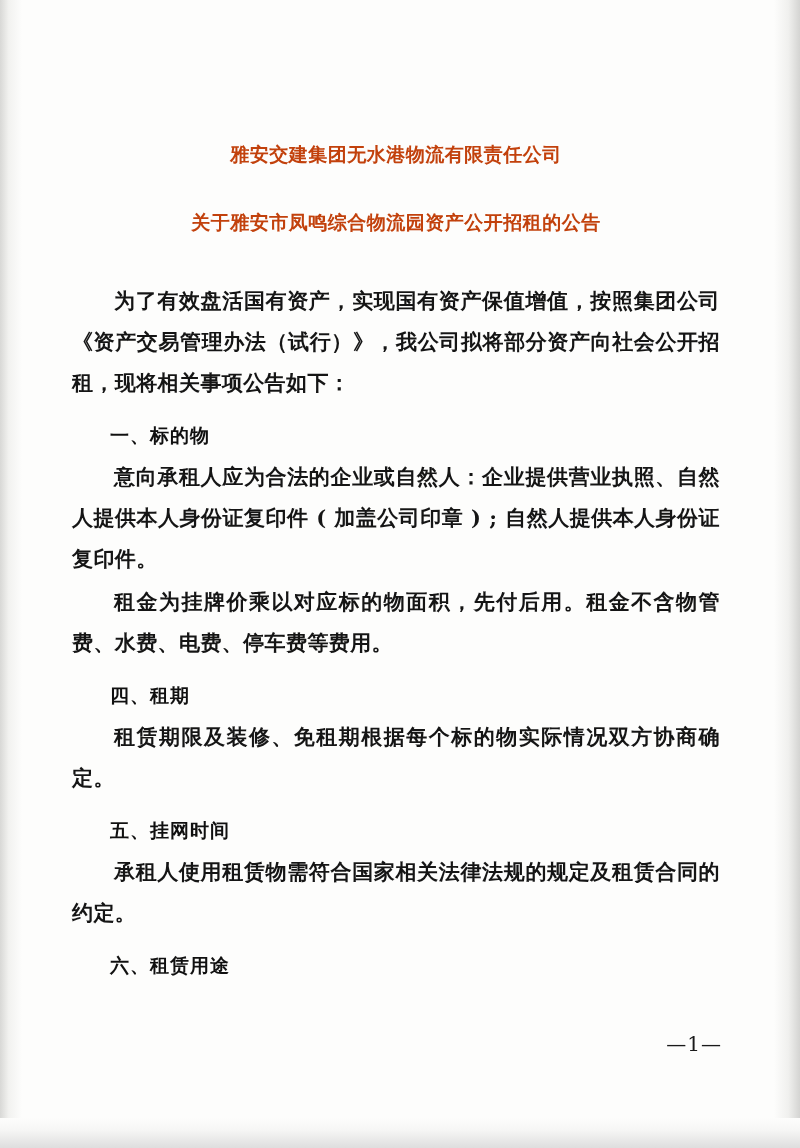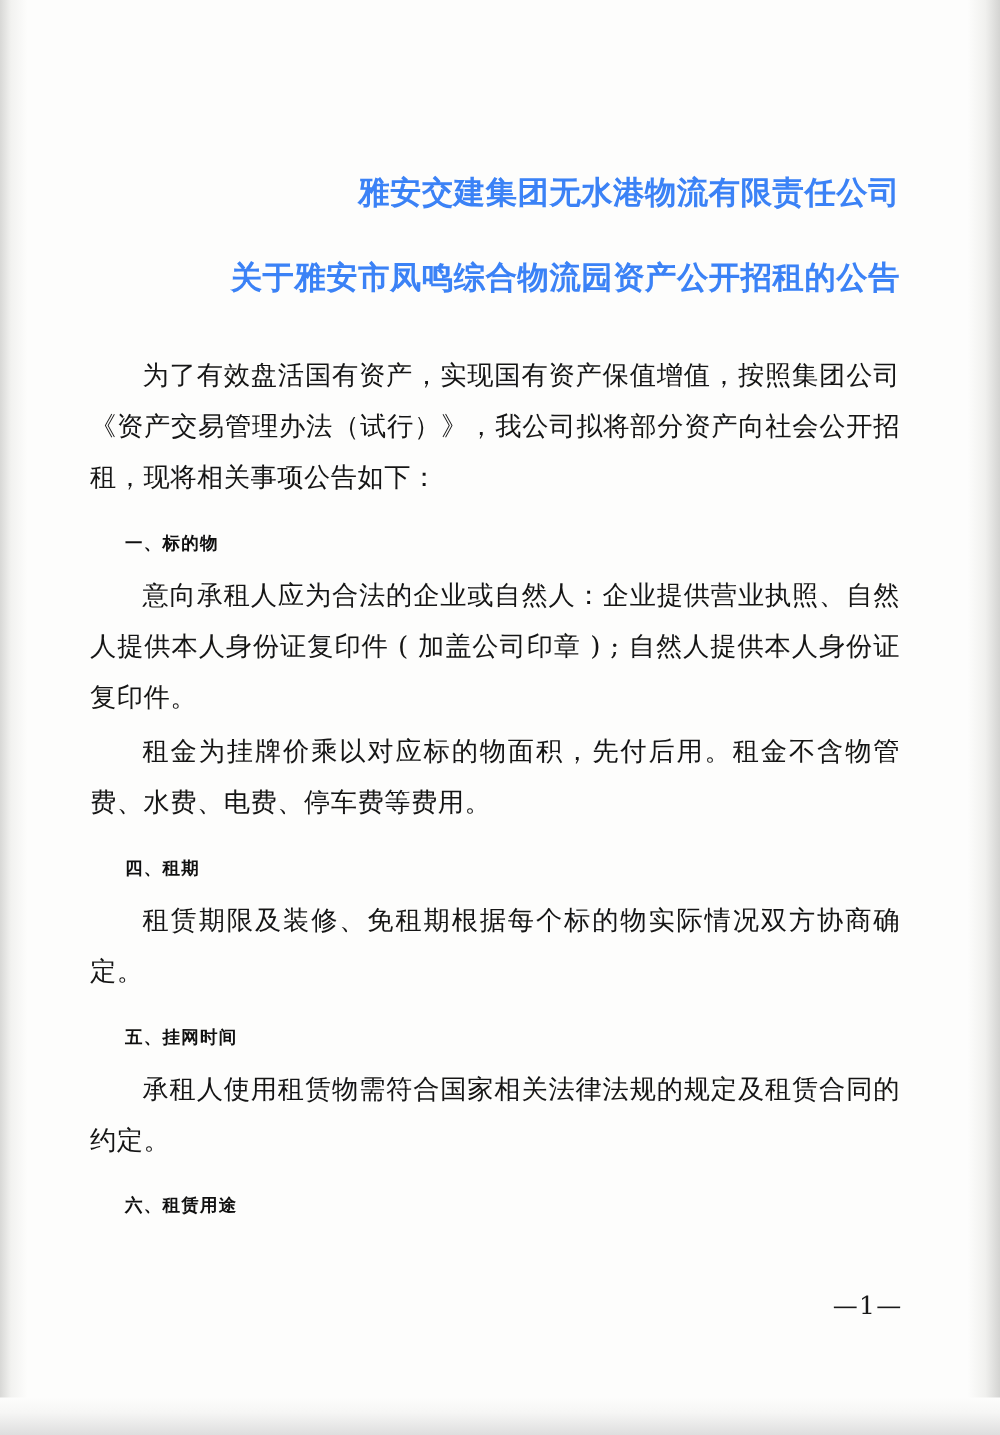--- a/index.html
+++ b/index.html
@@ -45,48 +45,49 @@
     background: linear-gradient(to top, #dedede 0%, #f6f6f5 60%, #fdfdfc 100%);
     pointer-events: none;
   }
   .content {
     position: absolute;
     left: 72px;
     top: 132px;
     width: 648px;
   }
   .doc-title {
-    text-align: right;
+    text-align: center;
     font-weight: bold;
-    font-size: 25px;
+    font-size: 19px;
     line-height: 44px;
     letter-spacing: 0.5px;
     margin: 0 0 0 0;
-    color: #3b82f6;
+    color: #c2410c;
   }
   .doc-title .line2 {
     display: block;
     margin-top: 24px;
   }
   .body-block {
     margin-top: 36px;
   }
   p.para {
     margin: 0 0 2px 0;
     font-size: 21px;
     line-height: 41px;
     text-align: justify;
     text-justify: inter-ideograph;
     text-indent: 2em;
     letter-spacing: 0.4px;
     color: #151515;
+    font-weight: bold;
   }
   h2.section {
     margin: 12px 0 0 0;
-    font-size: 14px;
+    font-size: 19px;
     line-height: 41px;
     font-weight: bold;
     text-indent: 2em;
     letter-spacing: 1px;
     color: #101010;
   }
   .page-number {
     position: absolute;
     right: 78px;
     top: 1032px;

